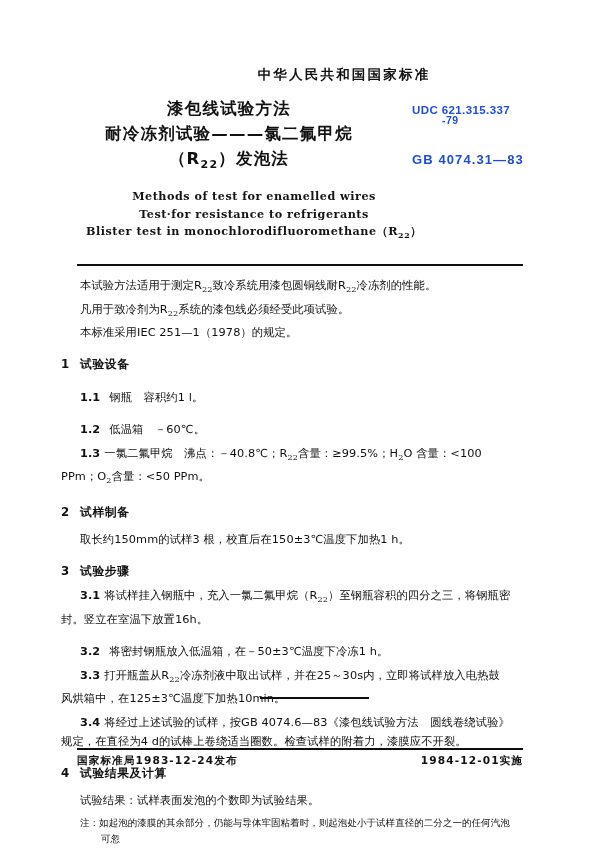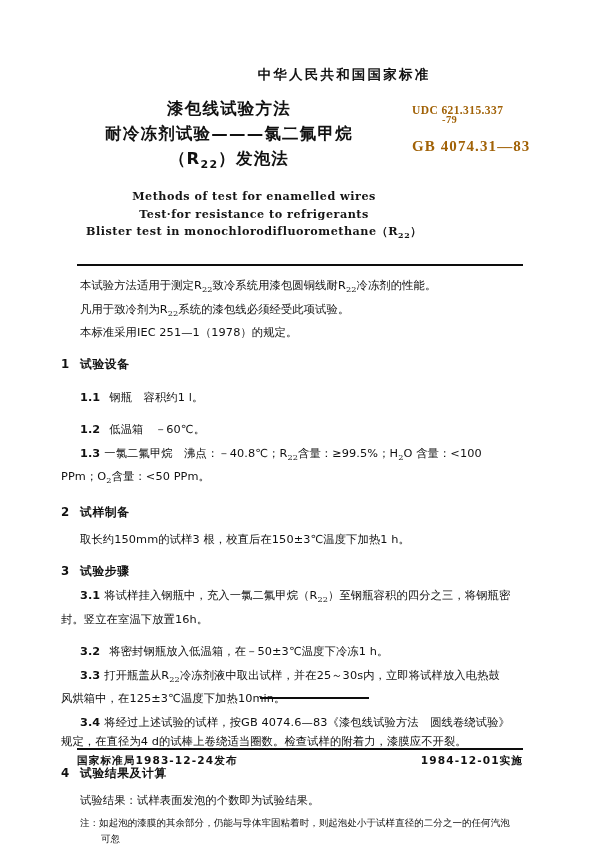--- a/index.html
+++ b/index.html
@@ -54,39 +54,39 @@
   .title-line .sub {
     font-size: 11px;
     vertical-align: sub;
   }
 
   .codes {
     position: absolute;
     top: 104px;
     left: 412px;
     width: 180px;
-    font-family: Liberation Serif, serif;
-    font-weight: bold;
-    color: #a16207;
+    font-family: Liberation Sans, sans-serif;
+    font-weight: bold;
+    color: #1d4ed8;
   }
   .code-udc {
     font-size: 11.5px;
     letter-spacing: 0.4px;
     white-space: nowrap;
   }
   .code-udc-year {
     font-size: 10.5px;
     margin-left: 30px;
     margin-top: -2px;
     letter-spacing: 0.4px;
   }
   .code-gb {
-    font-size: 15px;
+    font-size: 13px;
     letter-spacing: 1.1px;
-    margin-top: 13px;
+    margin-top: 26px;
     white-space: nowrap;
   }
 
   .title-en {
     position: absolute;
     top: 188px;
     left: 0;
     width: 508px;
     text-align: center;
     font-family: "DejaVu Serif", "Liberation Serif", serif;

